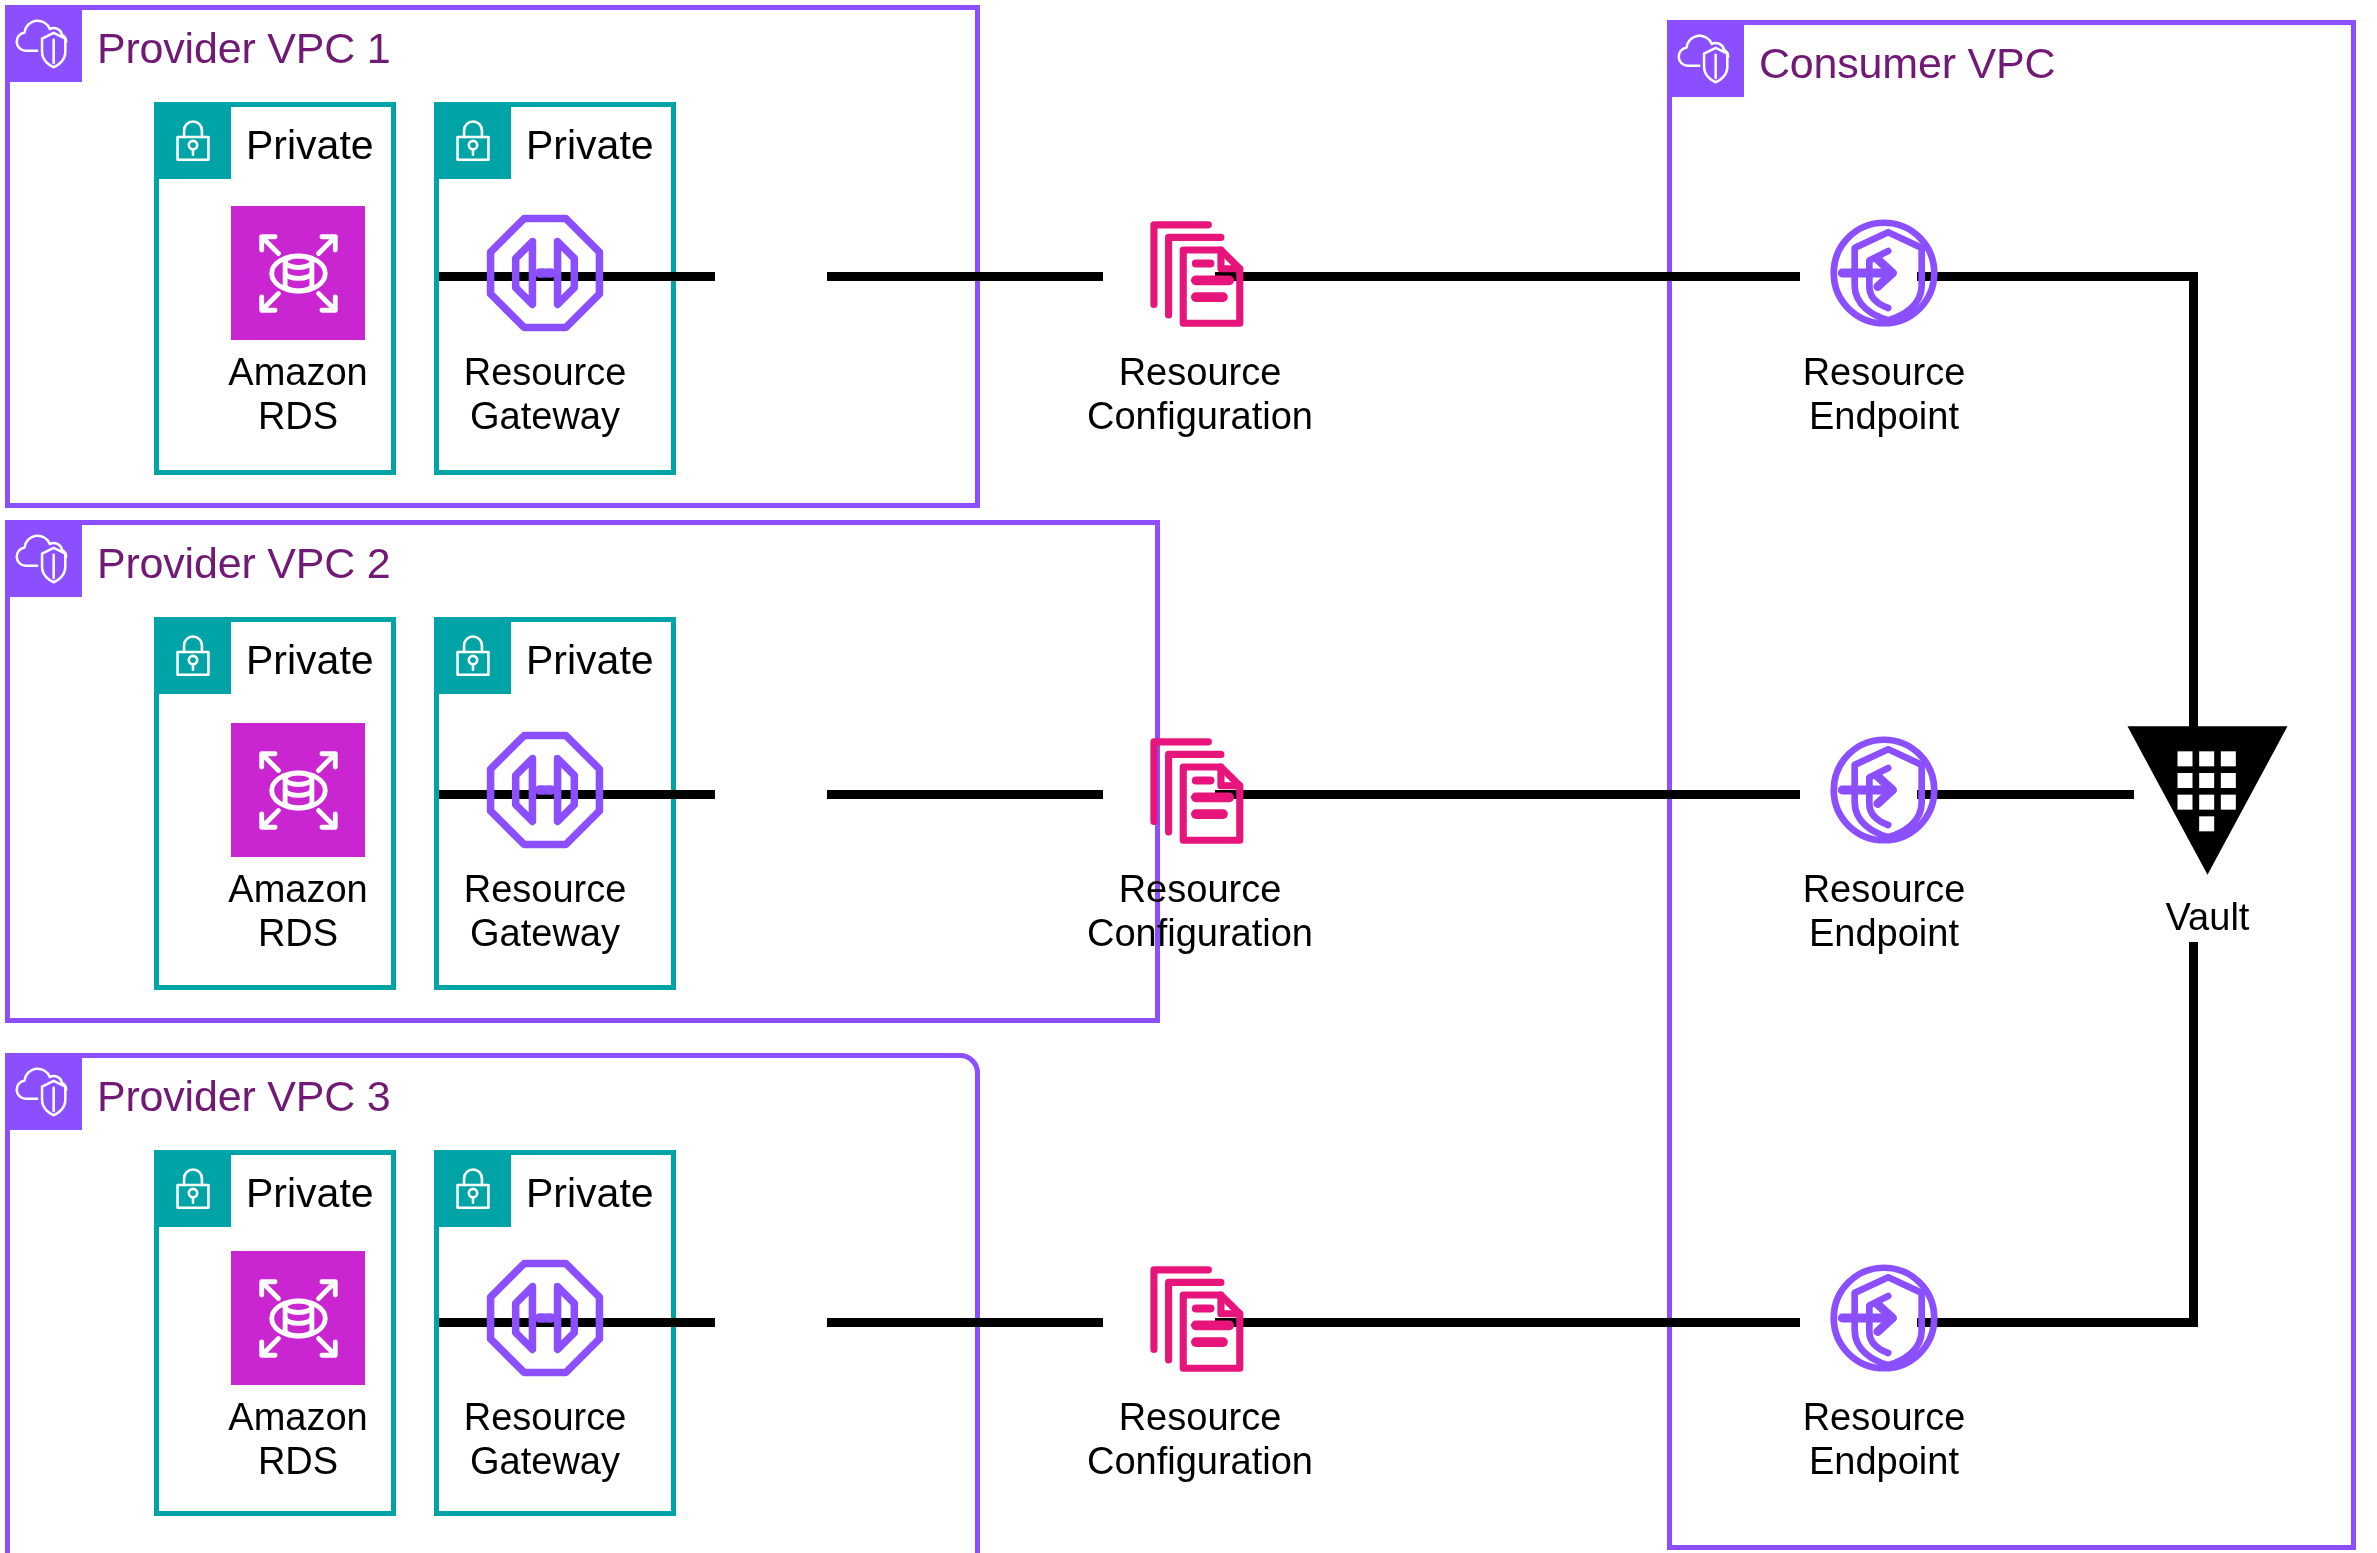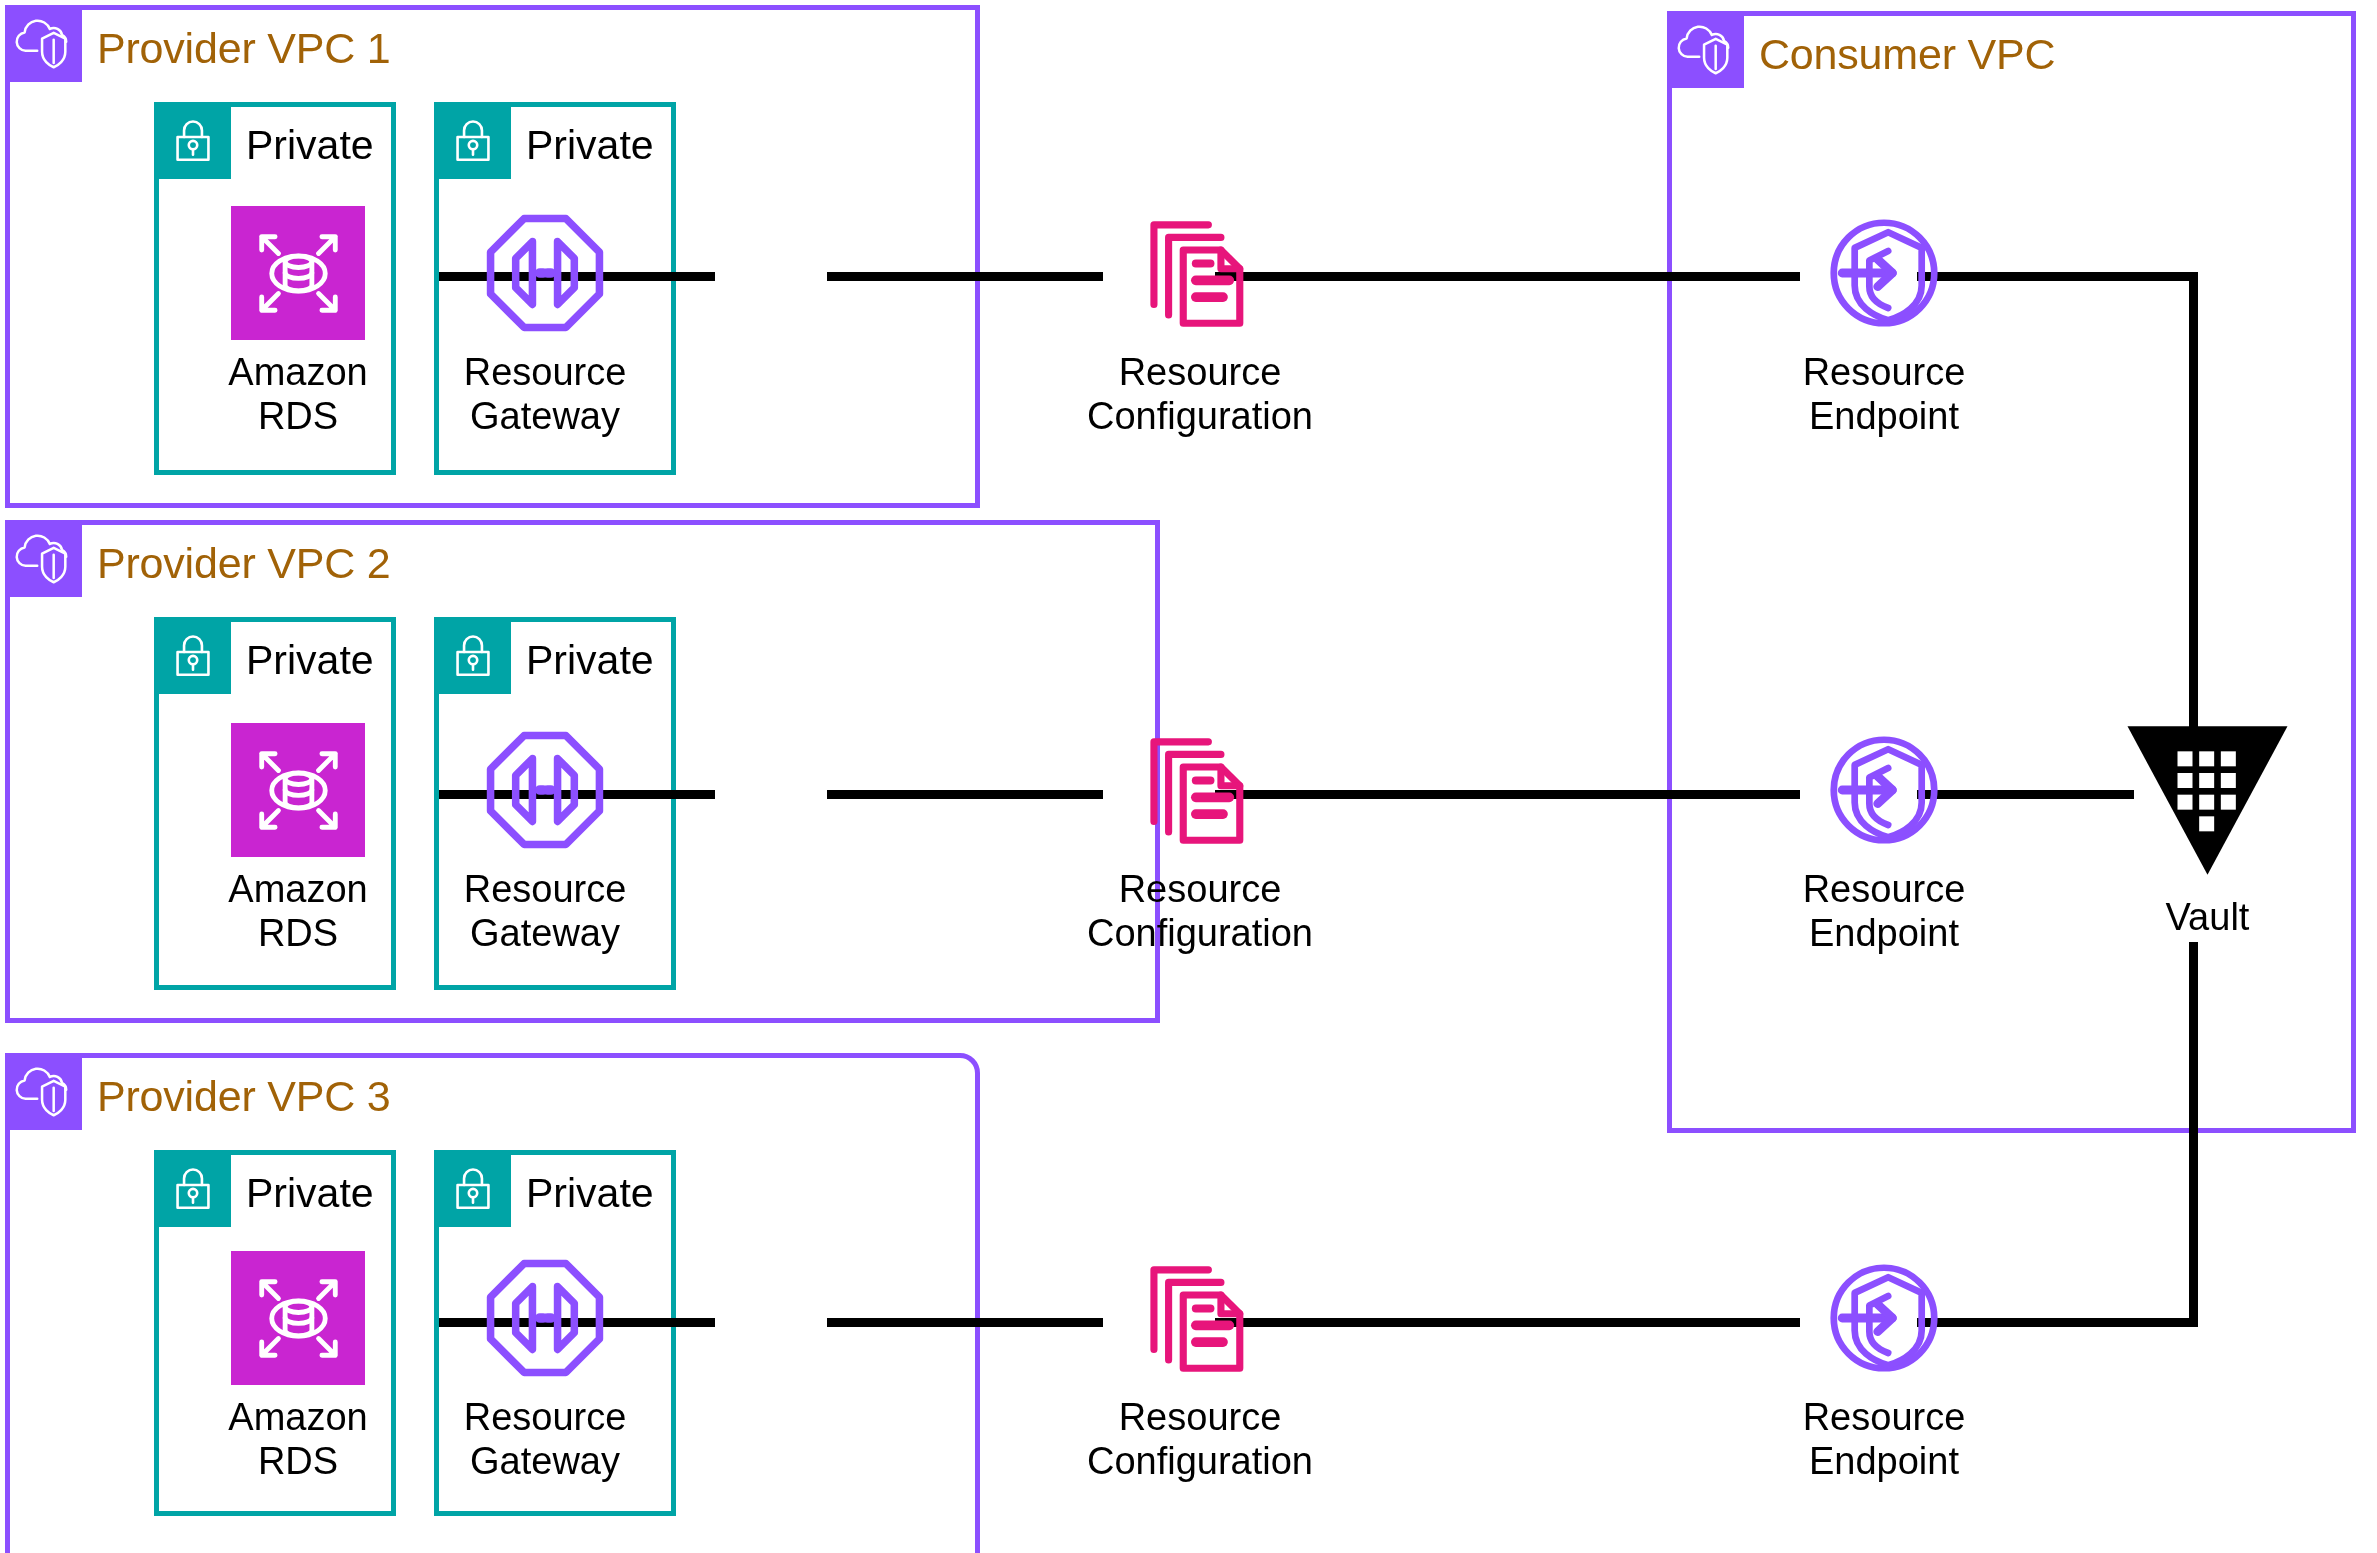--- a/index.html
+++ b/index.html
@@ -4,21 +4,21 @@
 <style>
   html,body{margin:0;padding:0;background:#ffffff;}
   body{font-family:"Liberation Sans","DejaVu Sans",sans-serif;}
   #stage{position:relative;width:2377px;height:1554px;background:#fff;overflow:hidden;}
 
   
   .vpc{position:absolute;border:5px solid #8C4FFF;box-sizing:border-box;background:transparent;}
   .vpc-badge{position:absolute;width:77px;height:77px;background:#8C4FFF;display:flex;align-items:center;justify-content:center;left:-5px;top:-5px;}
   .vpc-badge svg{width:62px;height:62px;display:block;}
   .vpc-title{position:absolute;left:87px;top:3.3px;height:70px;display:flex;align-items:center;
-             font-size:43px;color:#a16207;white-space:nowrap;letter-spacing:-0.2px;}
+             font-size:43px;color:#701a75;white-space:nowrap;letter-spacing:-0.2px;}
 
   
   .subnet{position:absolute;border:5px solid #00A4A6;box-sizing:border-box;background:transparent;}
   .subnet-badge{position:absolute;width:77px;height:77px;background:#00A4A6;display:flex;align-items:center;justify-content:center;left:-5px;top:-5px;}
   .subnet-badge svg{width:52px;height:52px;display:block;}
   .subnet-title{position:absolute;left:87px;top:1.7px;height:74px;display:flex;align-items:center;
                 font-size:41px;color:#000;white-space:nowrap;}
 
   
   .node{position:absolute;display:flex;flex-direction:column;align-items:center;}
@@ -141,21 +141,21 @@
           <rect x="13" y="27" width="38" height="28"></rect>
           <path d="M21 27 V19 a11 11 0 0 1 22 0 V27"></path>
           <circle cx="32" cy="37" r="5.2"></circle>
           <path d="M32 42.2 V49"></path>
         </svg>
       </div>
       <div class="subnet-title">Private</div>
     </div>
   </div>
 
-  <div class="vpc" style="left:1667px;top:11px;width:689px;height:1122px;">
+  <div class="vpc" style="left:1667px;top:20px;width:689px;height:1530px;">
     <div class="vpc-badge">
       <svg viewBox="0 0 64 64" fill="none" stroke="#fff" stroke-width="2.6" stroke-linejoin="round" stroke-linecap="round">
         <path d="M13 39 H25 M13 39 a9.5 9.5 0 0 1 -1 -18.9 A13.5 13.5 0 0 1 38 16.5 a8.6 8.6 0 0 1 12.6 6.2 a7.8 7.8 0 0 1 4.3 7"></path>
         <path d="M42 20.5 L30 26.5 V40 c0 9 7.5 14.2 12 16 c4.5 -1.8 12 -7 12 -16 V26.5 Z"></path>
         <path d="M42 27.5 V51.5"></path>
       </svg>
     </div>
     <div class="vpc-title">Consumer VPC</div>
   </div>
 

